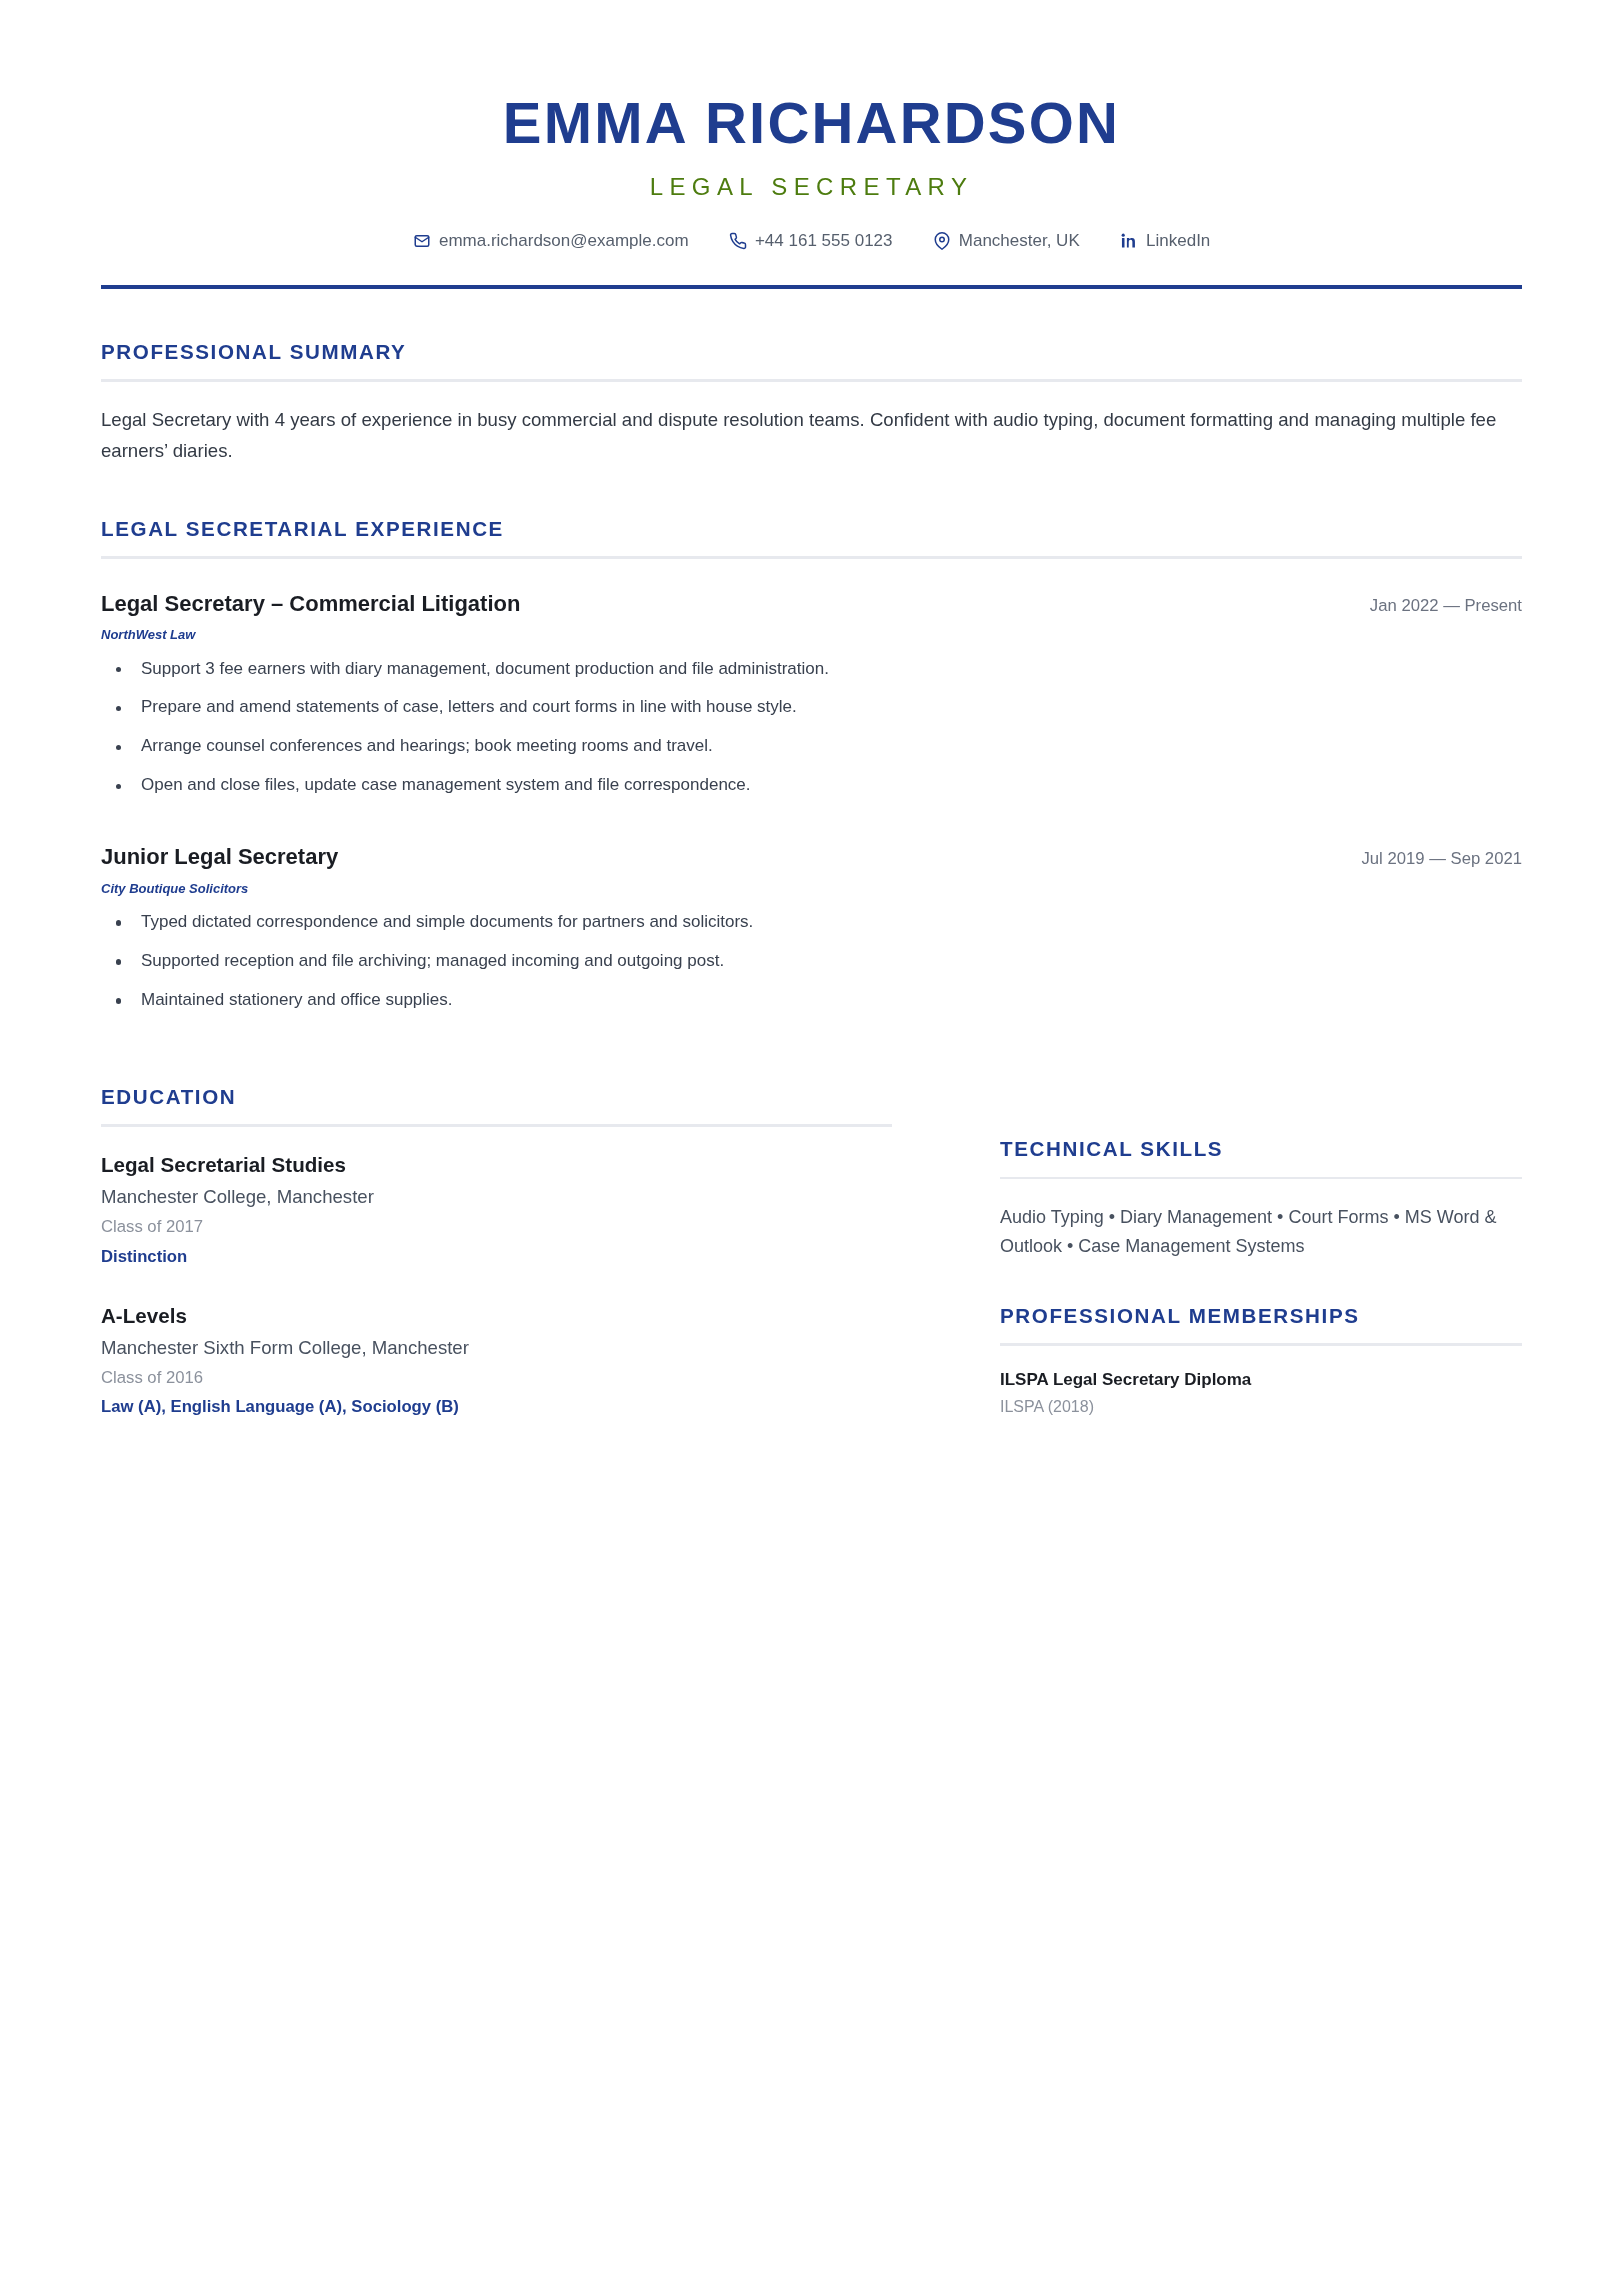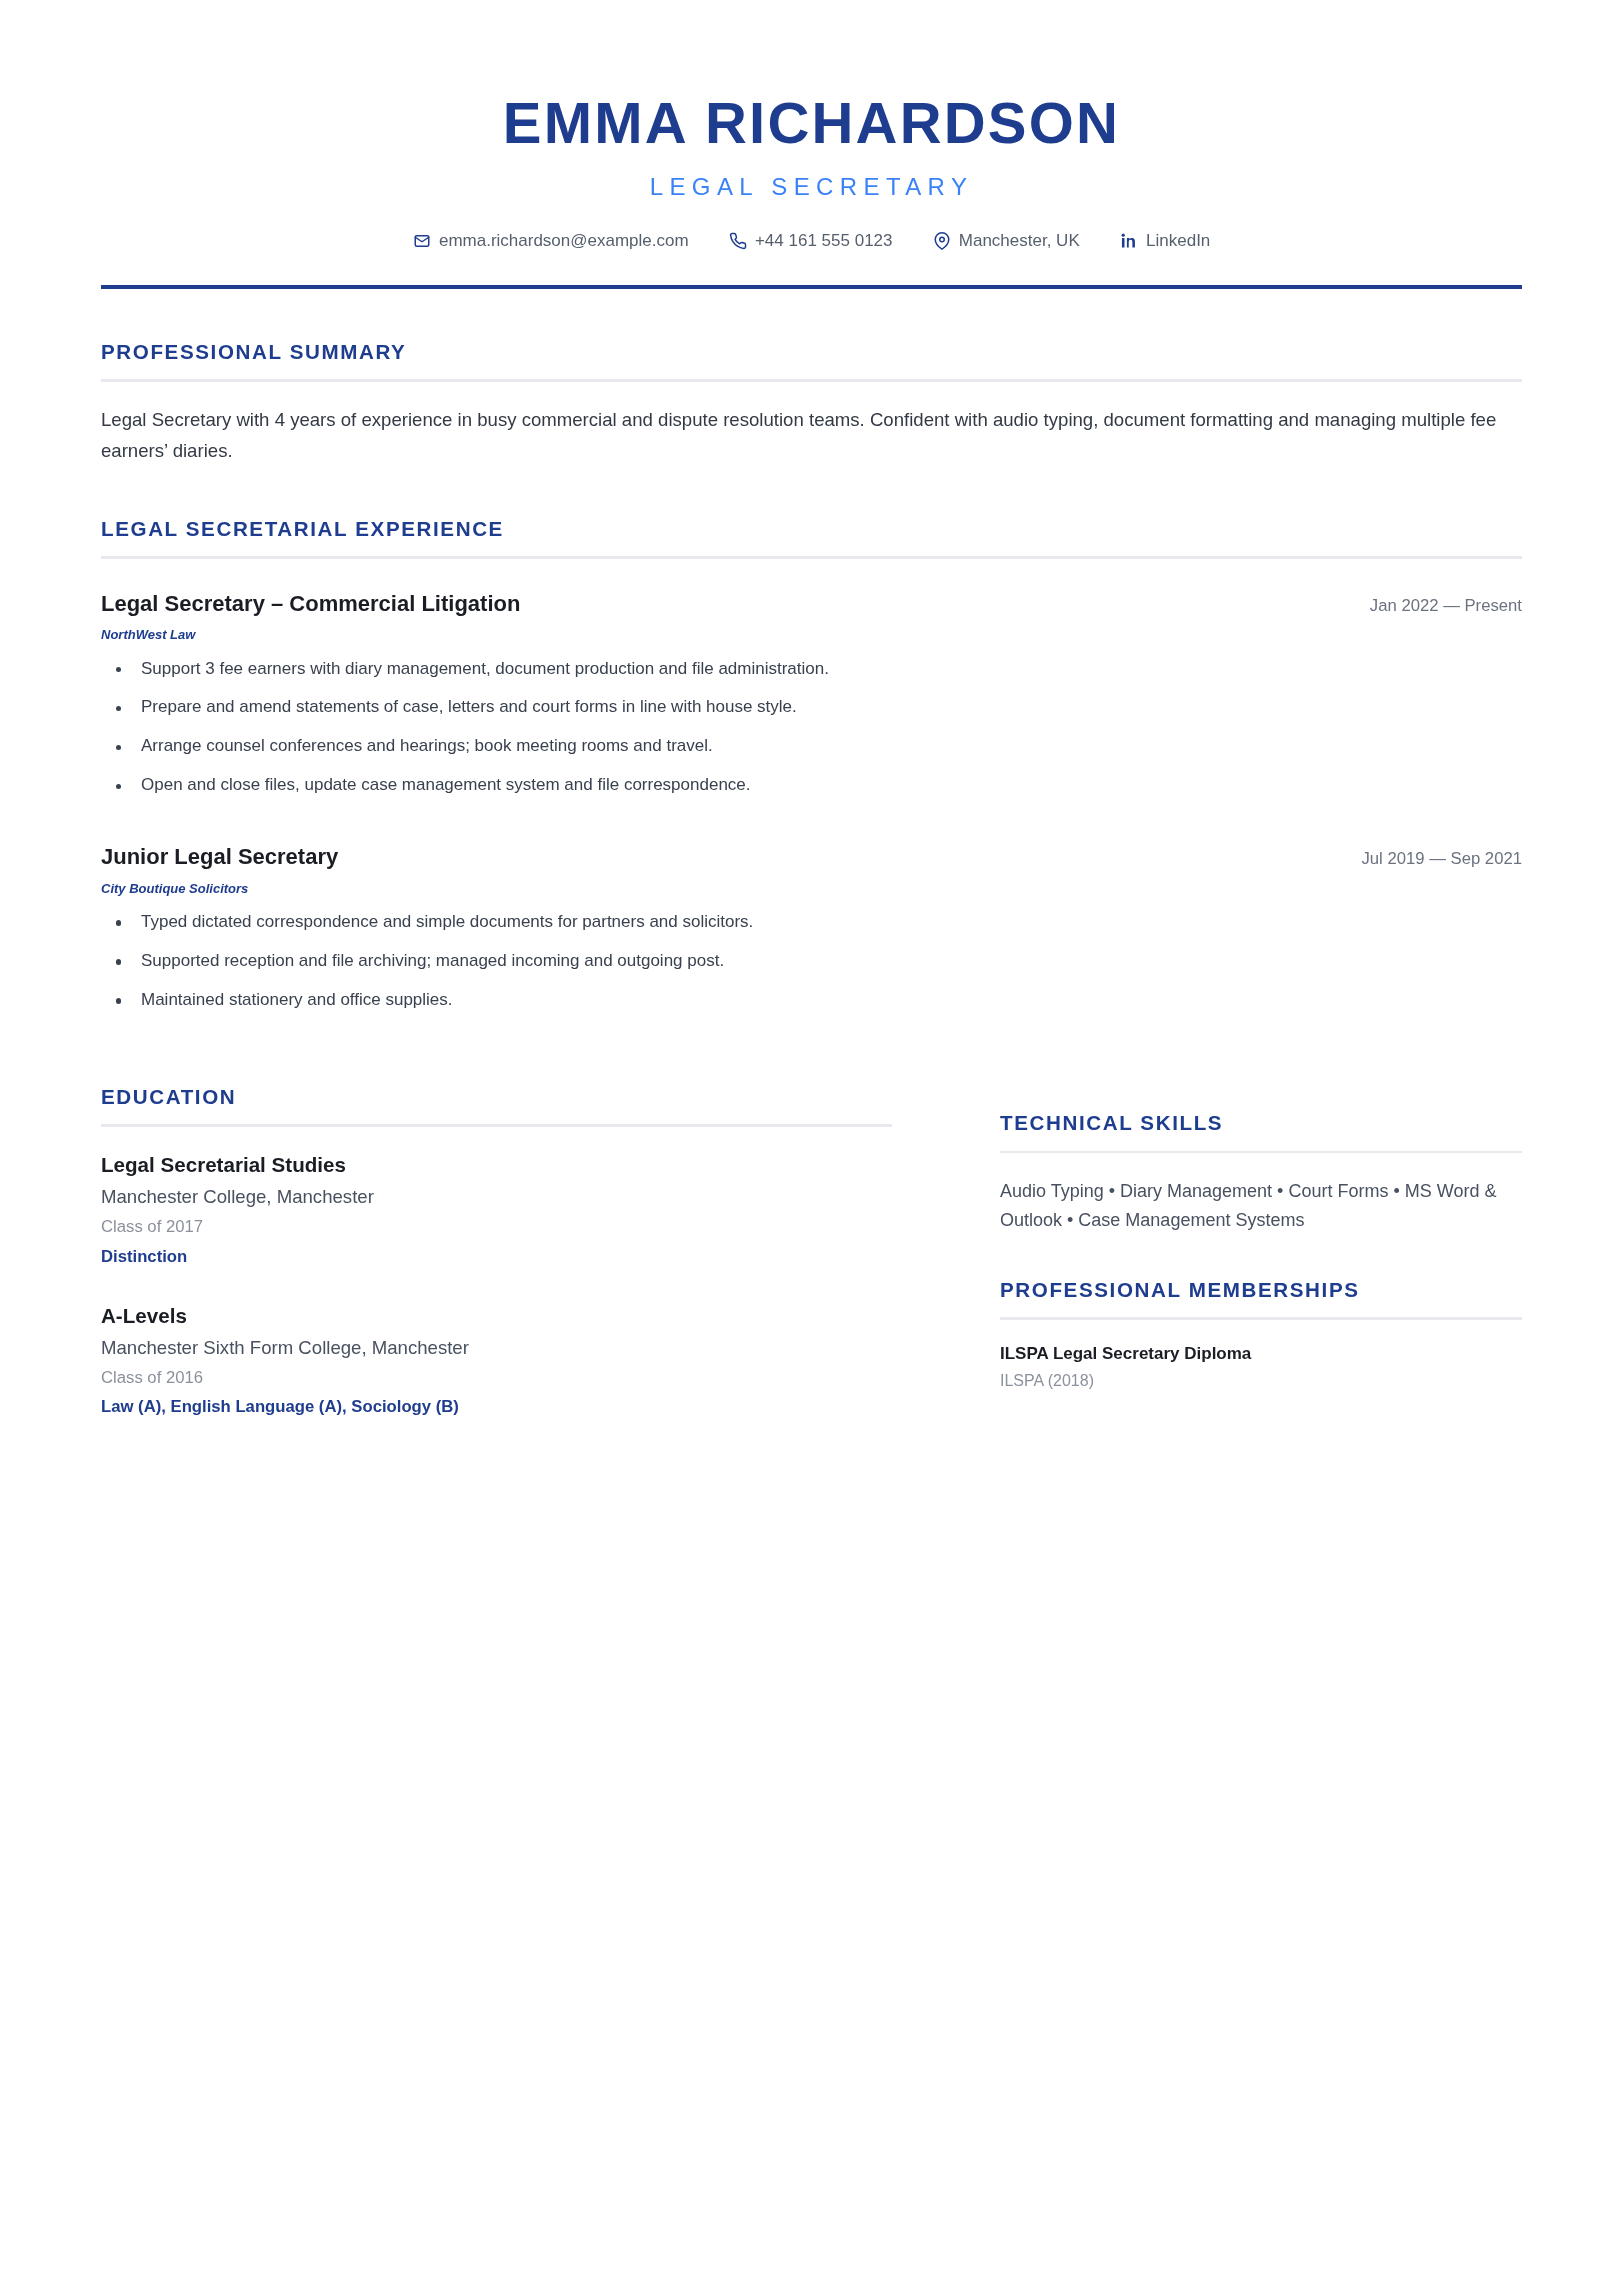--- a/index.html
+++ b/index.html
@@ -37,21 +37,21 @@
     color: #1F3D8F;
     letter-spacing: 2.2px;
     line-height: 1.04;
     margin: 0;
     white-space: nowrap;
   }
   .cand-role {
     margin-top: 19.6px;
     font-size: 24px;
     font-weight: 400;
-    color: #3b82f6;
+    color: #4d7c0f;
     letter-spacing: 6.4px;
     line-height: 1.2;
   }
 
   .contact-row {
     margin-top: 30px;
     display: flex;
     justify-content: center;
     align-items: center;
     gap: 8px;
@@ -168,21 +168,21 @@
     height: 5.4px;
     border-radius: 50%;
     background: #39414f;
   }
 
   
   .cols {
     margin-top: 73px;
     display: flex;
     justify-content: space-between;
-    align-items: center;
+    align-items: flex-end;
   }
   .col-left { width: 791px; }
   .col-right { width: 522px; }
 
   .col .section { margin-top: 0; }
   .col .block + .sub-section { margin-top: 43px; }
 
   .edu-entry { margin-top: 25.5px; }
   .edu-entry + .edu-entry { margin-top: 36px; }
   .edu-degree {

